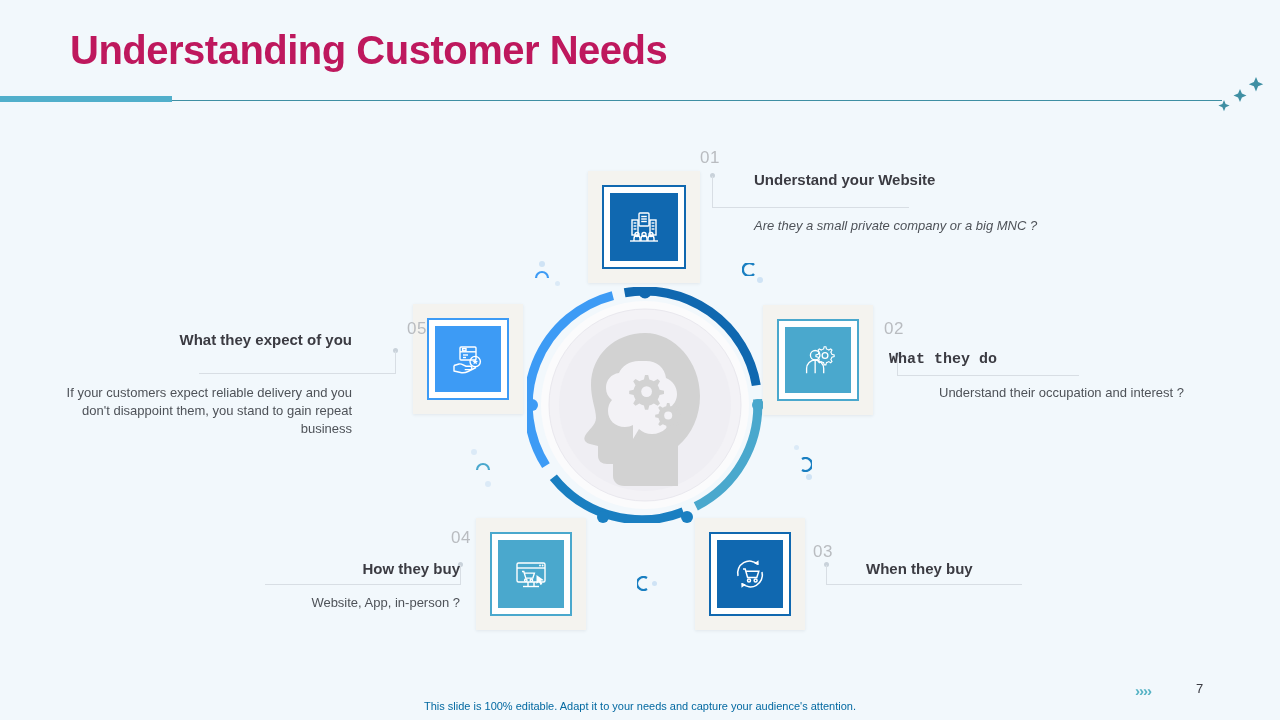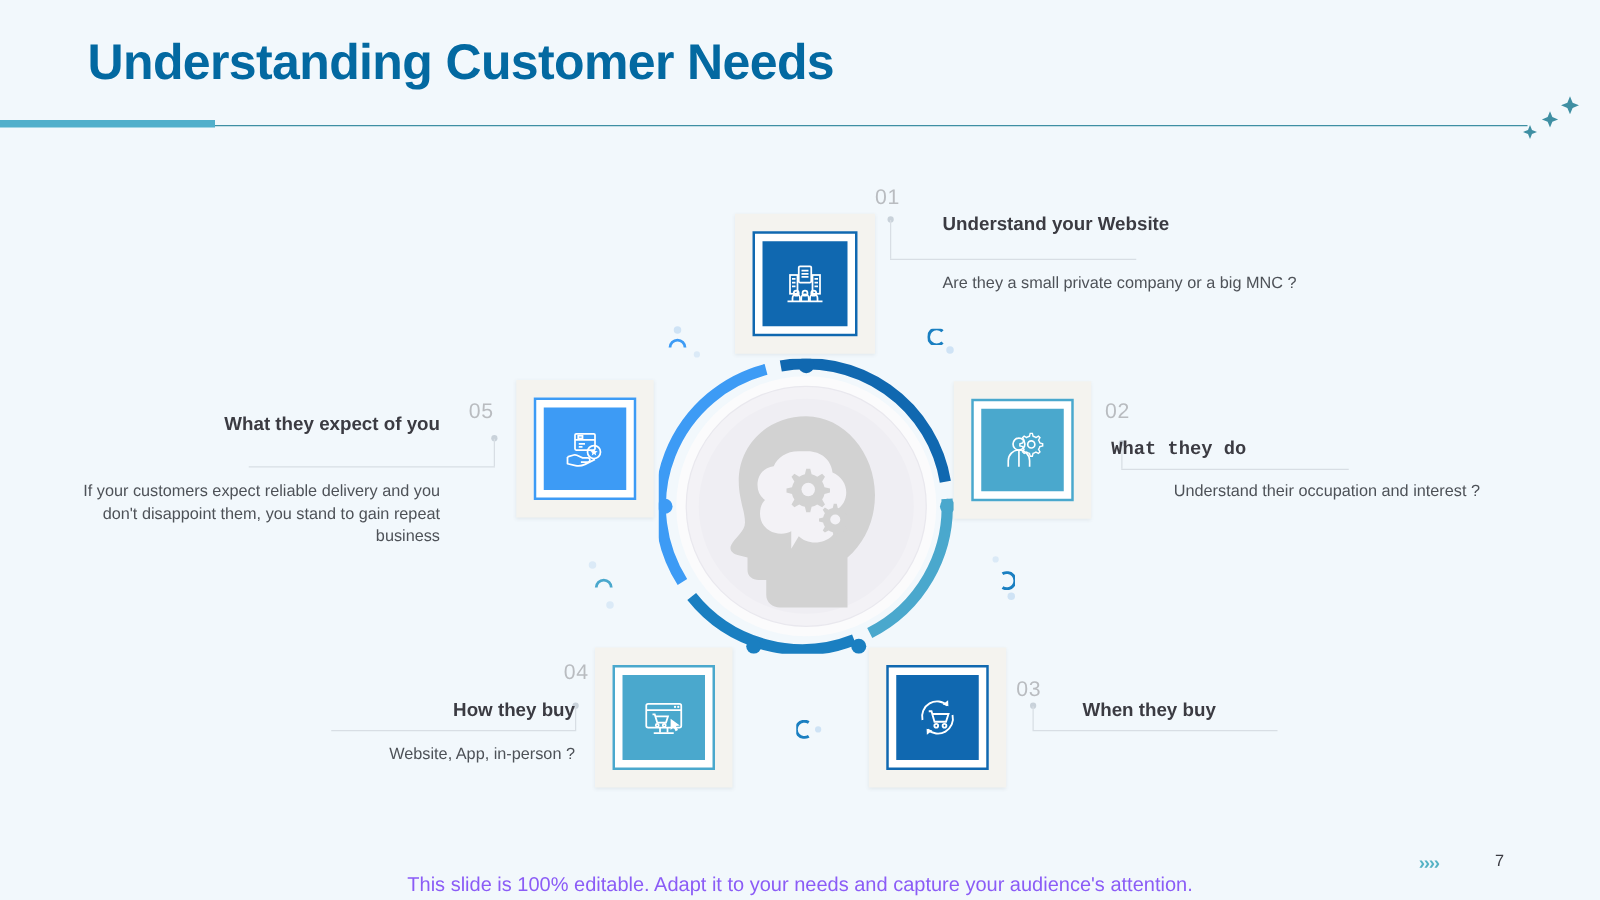--- a/index.html
+++ b/index.html
@@ -18,21 +18,21 @@
     overflow: hidden;
   }
 
   
   #page-title {
     position: absolute;
     left: 70px;
     top: 28px;
     font-size: 40px;
     font-weight: bold;
-    color: #0369a1;
+    color: #be185d;
     letter-spacing: -0.5px;
     white-space: nowrap;
   }
   #rule-thin {
     position: absolute;
     left: 0;
     top: 100px;
     width: 1222px;
     height: 1px;
     background: #3f8fa3;
@@ -128,21 +128,21 @@
   }
   .conn-h {
     position: absolute;
     height: 1px;
     background: #d8dee4;
   }
 
   
   #num-01 { left: 700px; top: 148px; }
   #title-01 { left: 754px; top: 171px; }
-  #body-01 { left: 754px; top: 217px; width: 300px; }
+  #body-01 { left: 754px; top: 217px; width: 300px; font-style: italic; }
   #conn-01-dot { left: 710px; top: 173px; }
   #conn-01-v { left: 712px; top: 176px; height: 31px; }
   #conn-01-h { left: 712px; top: 207px; width: 197px; }
 
   
   #num-02 { left: 884px; top: 319px; }
   #title-02 { left: 889px; top: 351px; font-family: Liberation Mono, monospace; }
   #body-02 { left: 939px; top: 384px; width: 280px; }
   #conn-02-dot { left: 895px; top: 352px; }
   #conn-02-v { left: 897px; top: 355px; height: 20px; }
@@ -158,21 +158,21 @@
 
   
   #num-04 { left: 451px; top: 528px; }
   #title-04 { left: 175px; top: 560px; width: 285px; text-align: right; }
   #body-04 { left: 160px; top: 594px; width: 300px; text-align: right; }
   #conn-04-dot { left: 458px; top: 562px; }
   #conn-04-v { left: 460px; top: 565px; height: 19px; }
   #conn-04-h { left: 265px; top: 584px; width: 196px; }
 
   
-  #num-05 { left: 375px; top: 319px; }
+  #num-05 { left: 407px; top: 319px; }
   #title-05 {
     left: 140px; top: 329px; width: 212px;
     text-align: right; white-space: normal; line-height: 21px;
   }
   #body-05 { left: 60px; top: 384px; width: 292px; text-align: right; }
   #conn-05-dot { left: 393px; top: 348px; }
   #conn-05-v { left: 395px; top: 351px; height: 22px; }
   #conn-05-h { left: 199px; top: 373px; width: 197px; }
 
   
@@ -184,22 +184,22 @@
     position: absolute;
   }
 
   
   #footer-note {
     position: absolute;
     left: 0;
     right: 0;
     top: 700px;
     text-align: center;
-    font-size: 16px;
-    color: #8b5cf6;
+    font-size: 11px;
+    color: #0369a1;
   }
   #page-number {
     position: absolute;
     left: 1196px;
     top: 681px;
     font-size: 13px;
     color: #3b3b42;
   }
   #chevrons {
     position: absolute;

